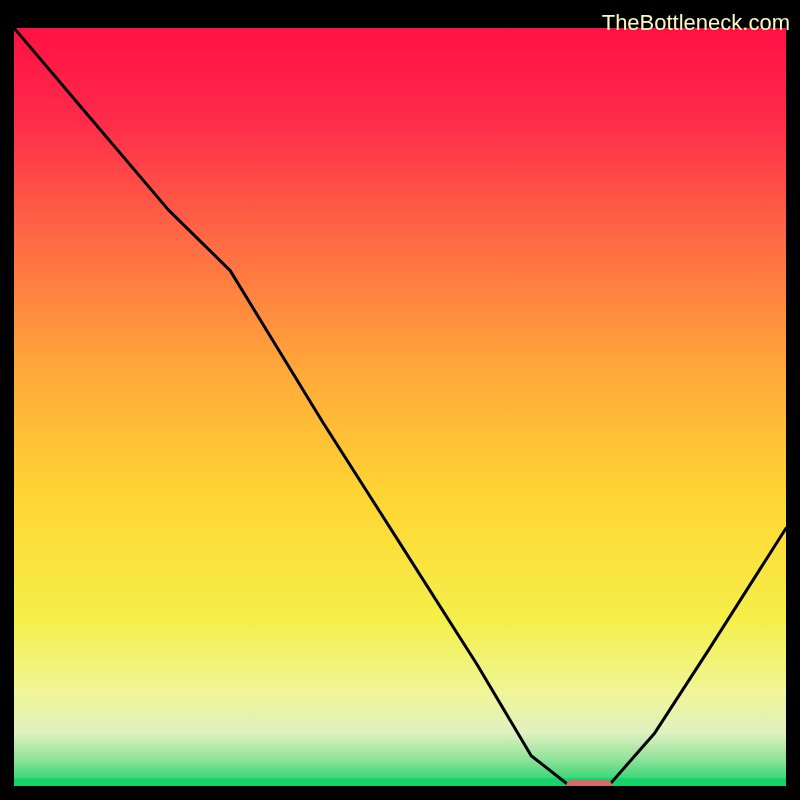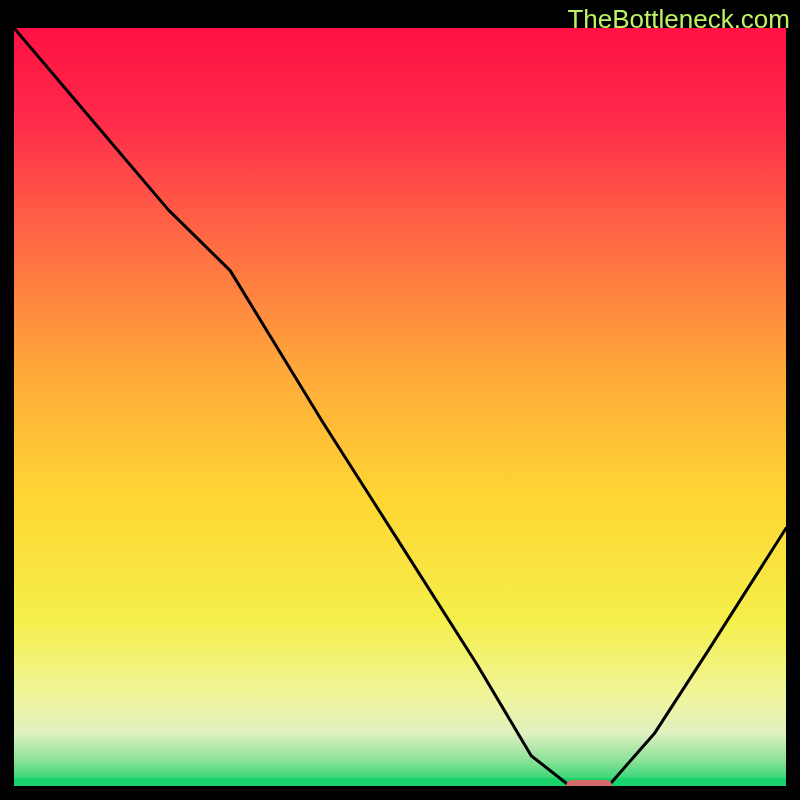--- a/index.html
+++ b/index.html
@@ -6,24 +6,24 @@
     margin: 0;
     padding: 0;
     width: 800px;
     height: 800px;
     background: #000;
     position: relative;
     font-family: Arial, Helvetica, sans-serif;
   }
   .watermark {
     position: absolute;
-    top: 4px;
+    top: 10px;
     right: 10px;
-    color: #bef264;
-    font-size: 26px;
+    color: #fef9c3;
+    font-size: 22px;
     font-weight: 500;
     z-index: 10;
   }
   .plot-frame {
     position: absolute;
     left: 14px;
     top: 28px;
     width: 772px;
     height: 758px;
     background: #000;

